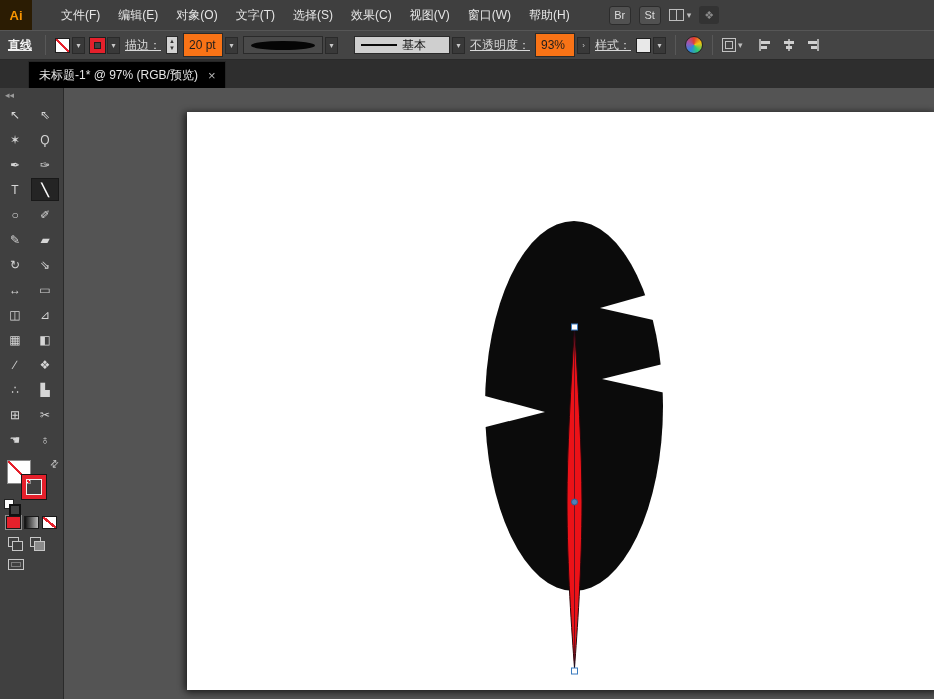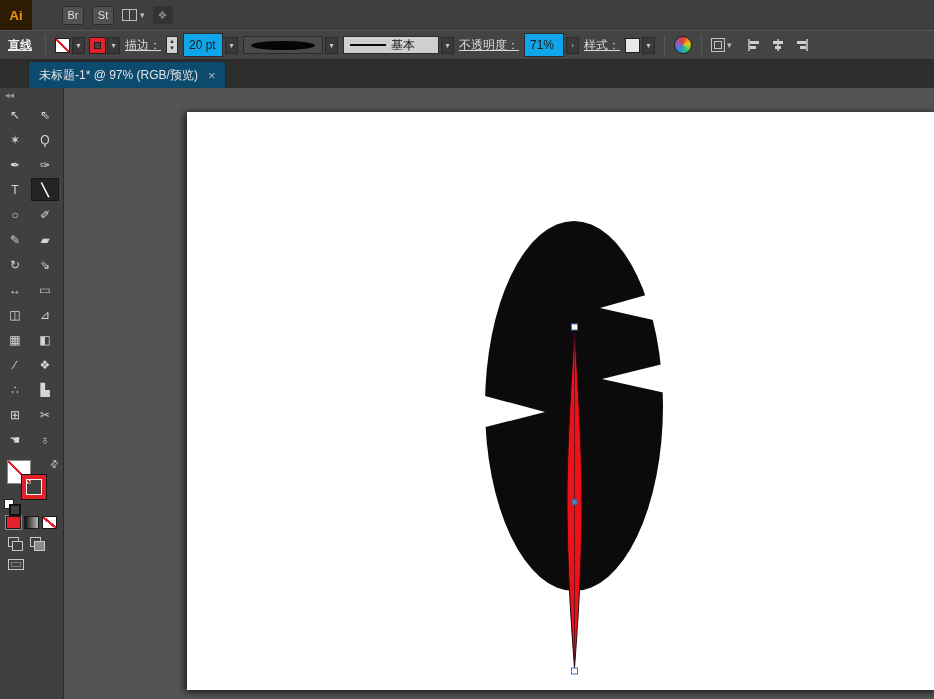--- a/index.html
+++ b/index.html
@@ -30,40 +30,40 @@
   .tool-name { font-weight:bold; color:#f0f0f0; margin-right:4px; }
   .cb-sep { width:1px; height:20px; background:#2f2f2f; border-right:1px solid #585858; margin:0 4px; }
   .swatch { width:15px; height:15px; border:1px solid #1f1f1f; background:#fff; display:inline-block; }
   .fill-none { background:#fff linear-gradient(to top right, transparent 44%, #e5202b 44%, #e5202b 56%, transparent 56%); }
   .stroke-red { border:4px solid #e5202b; background:transparent; box-shadow:0 0 0 1px #1f1f1f, inset 0 0 0 1px #1f1f1f; }
   .style-swatch { background:#e8e8e8; }
   .chev { width:13px; height:17px; background:#393939; border:1px solid #2a2a2a; color:#c8c8c8; font-size:8px;
           display:inline-flex; align-items:center; justify-content:center; margin-left:-3px; }
   .stepper { width:12px; height:18px; background:#d2d2d2; border:1px solid #2a2a2a; display:inline-flex; flex-direction:column;
              align-items:center; justify-content:center; color:#333; font-size:6px; line-height:7px; }
-  .field { height:24px; background:#0ea5e9; border:1px solid #2a2a2a; color:#1d1d1d; display:inline-flex;
+  .field { height:24px; background:#f97316; border:1px solid #2a2a2a; color:#1d1d1d; display:inline-flex;
            align-items:center; padding:0 5px; min-width:40px; }
   .profile-dd { width:80px; height:18px; background:#4a4a4a; border:1px solid #2a2a2a; display:inline-flex;
                 align-items:center; justify-content:center; }
   .profile-ellipse { width:64px; height:9px; background:#050505; border-radius:50%; }
   .brush-dd { width:96px; height:18px; background:#cfcfcf; border:1px solid #2a2a2a; display:inline-flex;
-              align-items:center; gap:5px; padding:0 6px; color:#111; }
+              align-items:center; gap:5px; padding:0 6px; color:#111;margin-left:11px; }
   .brush-line { flex:0 0 36px; height:2px; background:#0a0a0a; }
   .recolor { width:18px; height:18px; border-radius:50%;
              background:conic-gradient(#e23b2e,#f1c40f,#2ecc71,#2e86de,#9b59b6,#e23b2e); border:1px solid #222; }
   .alignto { display:flex; align-items:center; gap:2px; }
   .page-ic { width:14px; height:14px; border:1px solid #c2c2c2; position:relative; }
   .page-ic::after { content:""; position:absolute; right:2px; bottom:2px; width:6px; height:6px; border:1px solid #c2c2c2; }
   .align-group { display:flex; align-items:center; gap:6px; margin-left:8px; }
   .align-btn { width:18px; height:18px; display:flex; align-items:center; justify-content:center; }
   .align-btn svg { display:block; }
 
   
   #tab-bar { height:28px; background:#2e2e2e; display:flex; align-items:flex-end; padding-left:28px; flex:0 0 28px; }
-  .doc-tab { height:27px; background:#0c4a6e; border:1px solid #262626; border-bottom:none; display:flex; align-items:center;
+  .doc-tab { height:27px; background:#000000; border:1px solid #262626; border-bottom:none; display:flex; align-items:center;
              gap:10px; padding:0 10px; color:#e3e3e3; }
   .tab-close { color:#b5b5b5; font-size:13px; cursor:default; }
 
   
   #main { flex:1; display:flex; min-height:0; }
   #tools-panel { flex:0 0 61px; background:#404040; border-right:1px solid #2a2a2a; position:relative; }
   .panel-head { height:14px; display:flex; align-items:center; padding-left:5px; color:#9a9a9a; font-size:9px; }
   #tool-grid { display:grid; grid-template-columns:30px 30px; grid-auto-rows:25px; justify-items:center; align-items:center; }
   .tool { width:28px; height:23px; display:flex; align-items:center; justify-content:center; color:#d6d6d6; font-size:12px; }
   .tool.selected { background:#242424; box-shadow:inset 0 0 0 1px #191919; color:#ffffff; font-weight:bold; }
@@ -99,20 +99,31 @@
               box-shadow:-3px 0 7px rgba(0,0,0,0.45), 0 3px 7px rgba(0,0,0,0.45); }
   #artboard svg { display:block; width:750px; height:578px; }
 </style>
 </head>
 <body>
 
 <div id="app">
 
   <header id="menu-bar">
     <div class="ai-logo">Ai</div>
+    <nav id="menu-items">
+        <span class="menu-item">文件(F)</span>
+        <span class="menu-item">编辑(E)</span>
+        <span class="menu-item">对象(O)</span>
+        <span class="menu-item">文字(T)</span>
+        <span class="menu-item">选择(S)</span>
+        <span class="menu-item">效果(C)</span>
+        <span class="menu-item">视图(V)</span>
+        <span class="menu-item">窗口(W)</span>
+        <span class="menu-item">帮助(H)</span>
+      </nav>
     <div class="menu-right">
       <span class="badge">Br</span>
       <span class="badge">St</span>
       <span class="arrange-docs">
         <span class="grid-ic"></span>
         <span class="chev-sm">▾</span>
       </span>
       <span class="ws-icon">❖</span>
     </div>
   </header>
@@ -139,21 +150,21 @@
     </span>
     <span class="chev">▾</span>
 
     <span class="brush-dd">
       <span class="brush-line"></span>
       <span>基本</span>
     </span>
     <span class="chev">▾</span>
 
     <span class="cb-label">不透明度：</span>
-    <span class="field">71%</span>
+    <span class="field">93%</span>
     <span class="chev">›</span>
 
     <span class="cb-label">样式：</span>
     <span class="swatch style-swatch"></span>
     <span class="chev">▾</span>
 
     <span class="cb-sep"></span>
     <span class="recolor"></span>
     <span class="cb-sep"></span>
 

